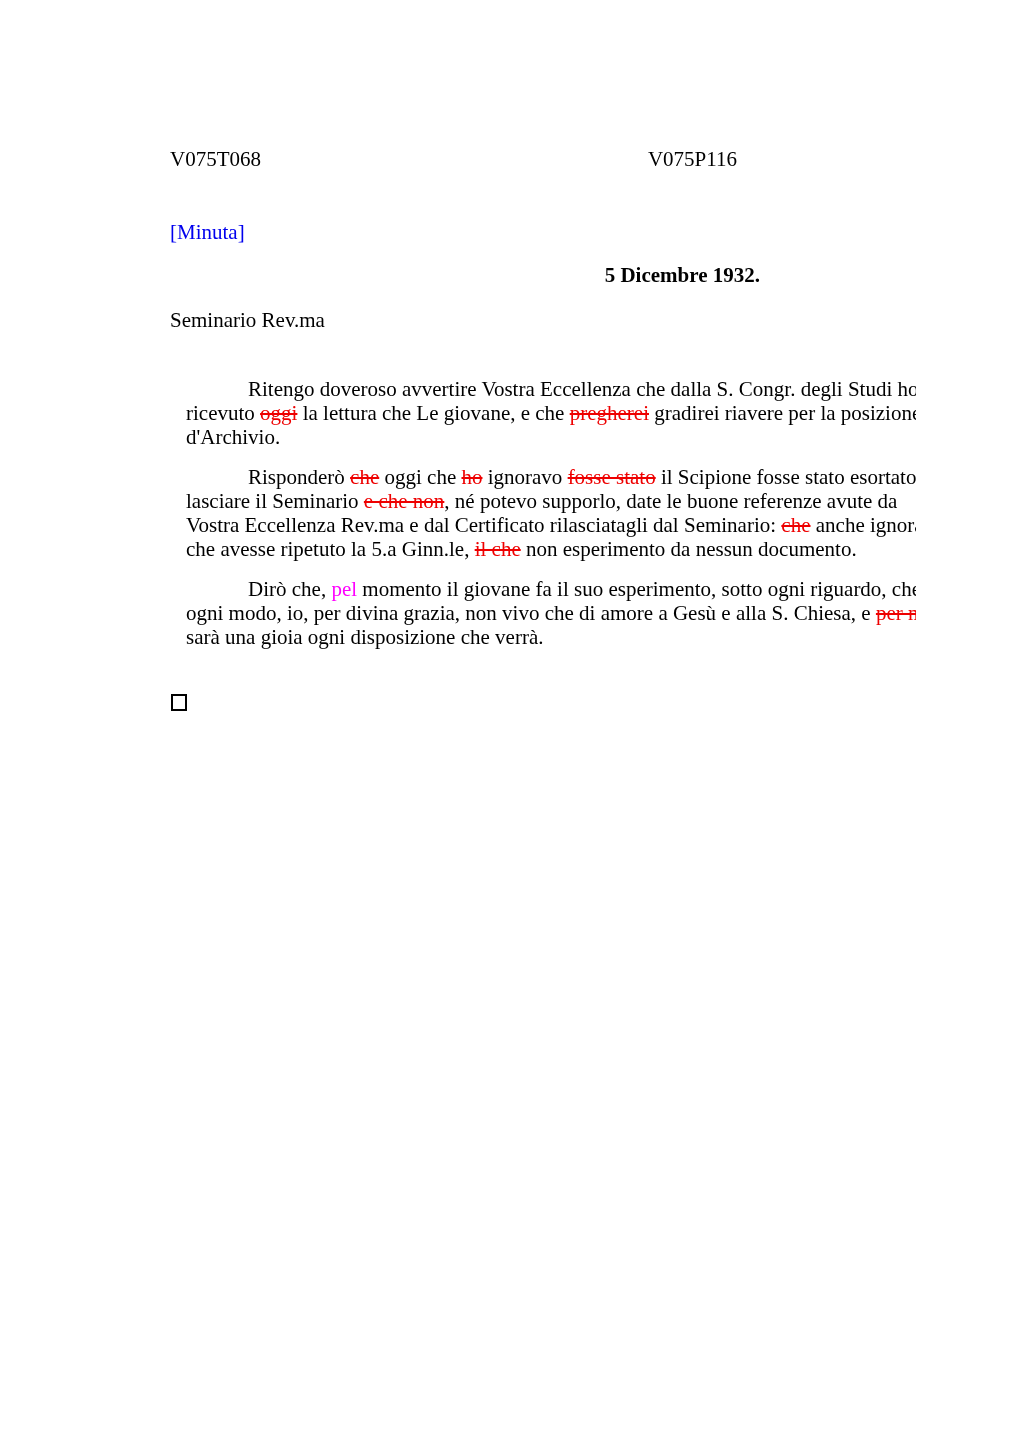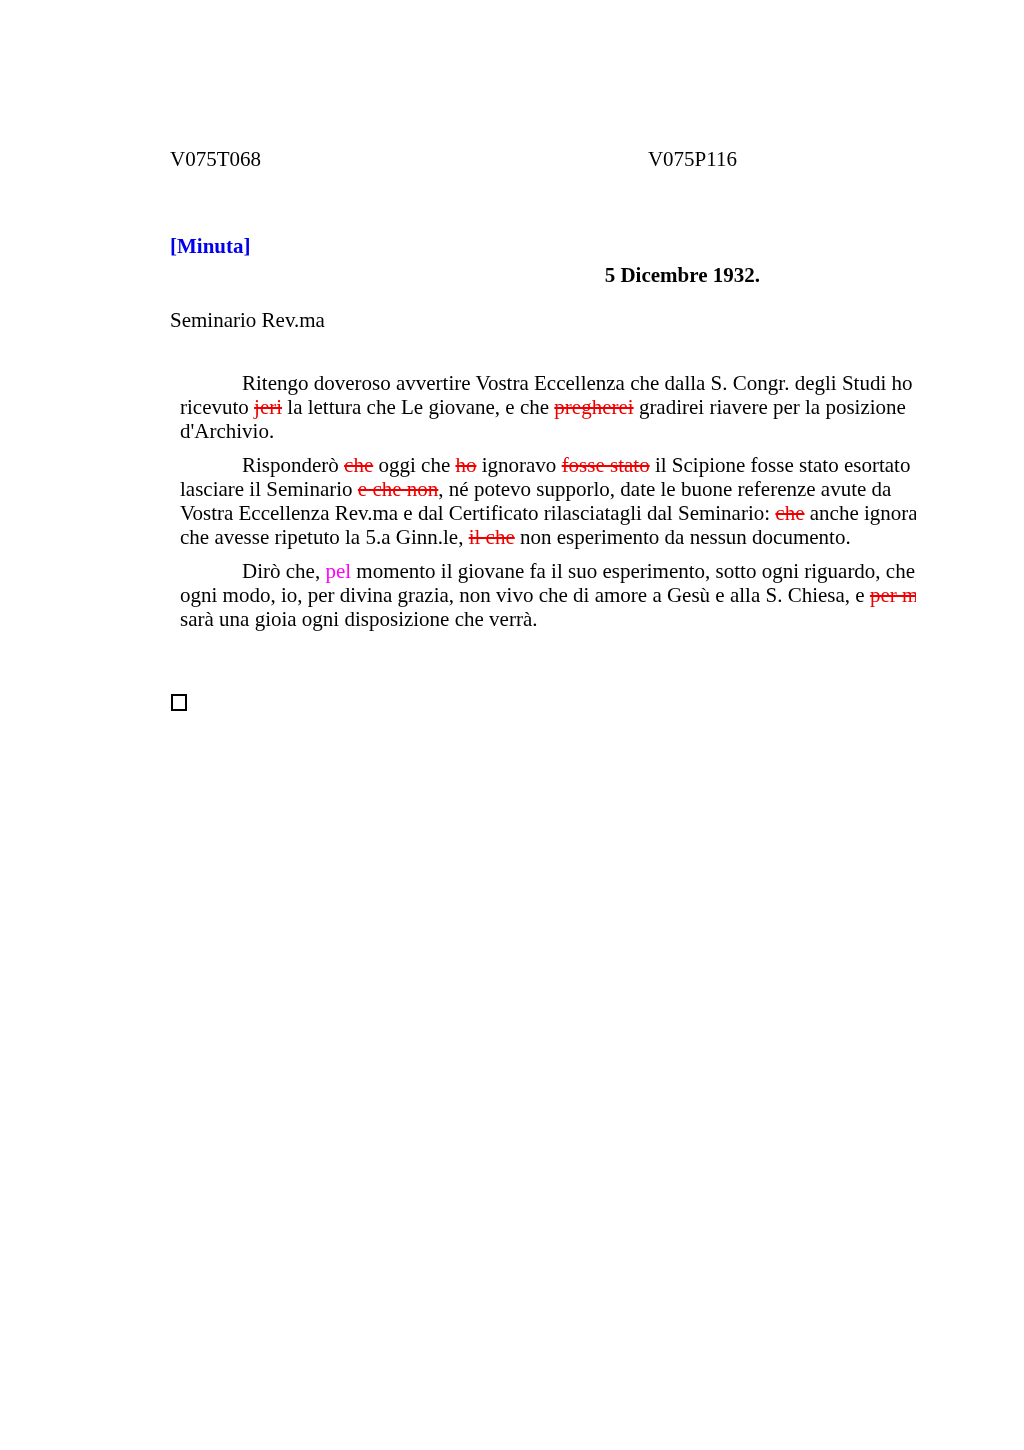--- a/index.html
+++ b/index.html
@@ -21,45 +21,44 @@
   .header-row {
     position: absolute;
     top: 147px;
     left: 170px;
     right: 179px;
     display: flex;
     justify-content: space-between;
   }
   .minuta {
     position: absolute;
-    top: 234px;
+    top: 220px;
     left: 170px;
     color: var(--ann, #0000ee);
-    font-weight: bold;
   }
   .date-line {
     position: absolute;
     top: 263px;
     right: 156px;
     text-align: right;
     font-weight: bold;
   }
   .salutation {
     position: absolute;
     top: 308px;
     left: 170px;
   }
   .letter-body {
     position: absolute;
     top: 361px;
     left: 170px;
     width: 815px;
   }
   .para {
-    margin: 10px;
+    margin: 16px;
     padding: 0;
     text-indent: 62px;
     white-space: pre-wrap;
   }
   .seg-normal { color: #000000; }
   .seg-deleted {
     color: var(--del, #ee0000);
     text-decoration: line-through;
   }
   .seg-inserted { color: var(--ins, #ff00ff); }
@@ -84,21 +83,21 @@
   </div>
 
   <div class="minuta">[Minuta]</div>
 
   <div class="date-line">5 Dicembre 1932.</div>
 
   <div class="salutation">Seminario Rev.ma</div>
 
   <div class="letter-body">
       <p class="para"><span class="seg-normal">Ritengo doveroso avvertire Vostra Eccellenza che dalla S. Congr. degli Studi ho
-ricevuto </span><span class="seg-deleted">jeri</span><span class="seg-normal"> la lettura che Le giovane, e che </span><span class="seg-deleted">pregherei</span><span class="seg-normal"> gradirei riavere per la posizione
+ricevuto </span><span class="seg-deleted">oggi</span><span class="seg-normal"> la lettura che Le giovane, e che </span><span class="seg-deleted">pregherei</span><span class="seg-normal"> gradirei riavere per la posizione
 d'Archivio.</span></p>
       <p class="para"><span class="seg-normal">Risponderò </span><span class="seg-deleted">che</span><span class="seg-normal"> oggi che </span><span class="seg-deleted">ho</span><span class="seg-normal"> ignoravo </span><span class="seg-deleted">fosse stato</span><span class="seg-normal"> il Scipione fosse stato esortato a
 lasciare il Seminario </span><span class="seg-deleted">e che non</span><span class="seg-normal">, né potevo supporlo, date le buone referenze avute da
 Vostra Eccellenza Rev.ma e dal Certificato rilasciatagli dal Seminario: </span><span class="seg-deleted">che</span><span class="seg-normal"> anche ignoravo
 che avesse ripetuto la 5.a Ginn.le, </span><span class="seg-deleted">il che</span><span class="seg-normal"> non esperimento da nessun documento.</span></p>
       <p class="para"><span class="seg-normal">Dirò che, </span><span class="seg-inserted">pel</span><span class="seg-normal"> momento il giovane fa il suo esperimento, sotto ogni riguardo, che, ad
 ogni modo, io, per divina grazia, non vivo che di amore a Gesù e alla S. Chiesa, e </span><span class="seg-deleted">per me&nbsp;</span><span class="seg-normal">
 sarà una gioia ogni disposizione che verrà.</span></p>
     </div>
 

